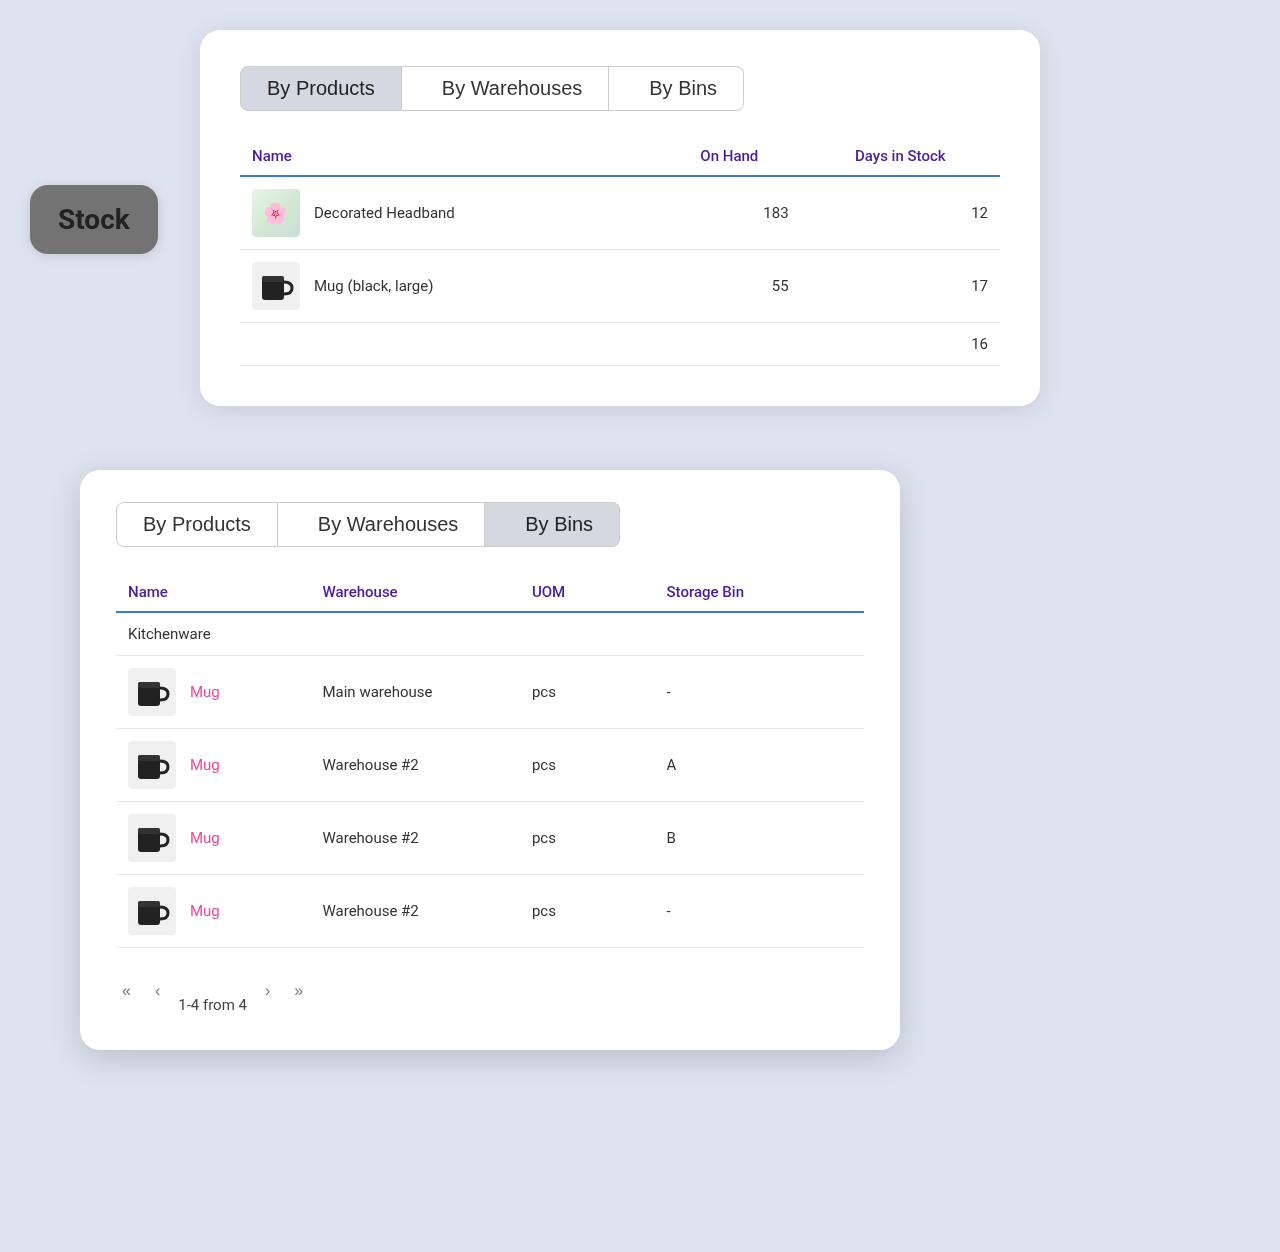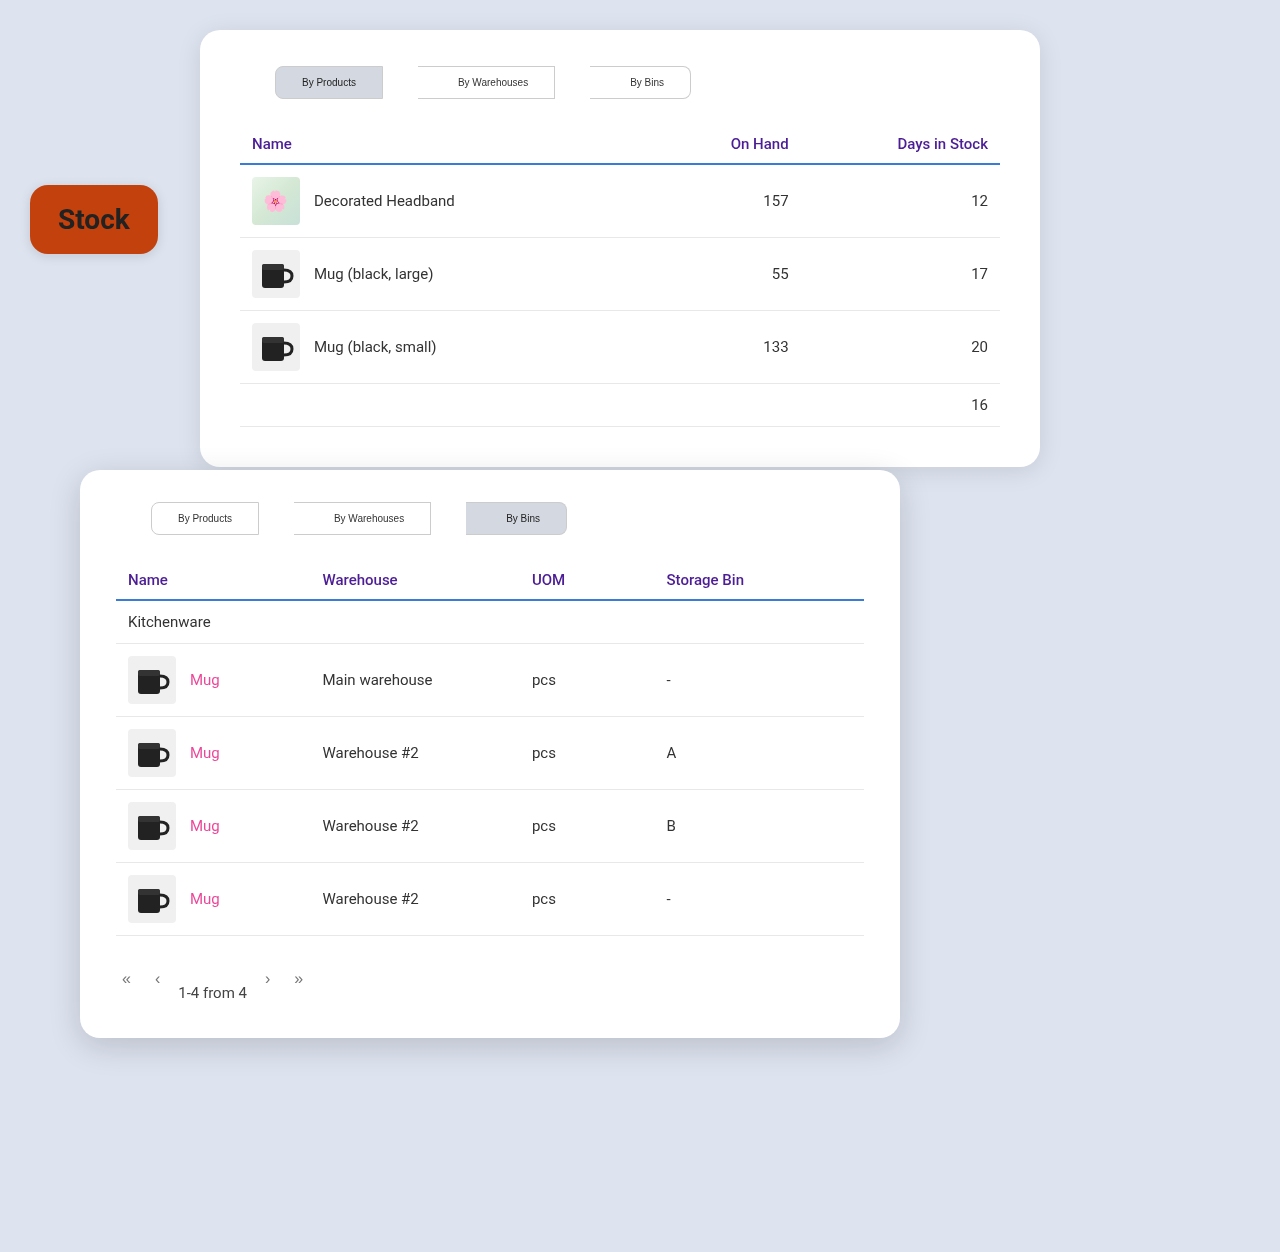--- a/index.html
+++ b/index.html
@@ -10,21 +10,21 @@
       height: 1252px;
       position: relative;
       overflow: hidden;
     }
 
     
     .stock-badge {
       position: absolute;
       left: 30px;
       top: 185px;
-      background: #c2410c;
+      background: #737373;
       border-radius: 18px;
       padding: 18px 28px;
       box-shadow: 0 2px 12px rgba(0,0,0,0.12);
       z-index: 10;
     }
     .stock-badge span {
       font-size: 28px;
       font-weight: 700;
       color: #222;
     }
@@ -58,26 +58,25 @@
     
     .tab-group {
       display: flex;
       gap: 0;
       margin-bottom: 28px;
     }
     .tab-btn {
       padding: 10px 26px;
       border: 1.5px solid #ccc;
       background: white;
-      font-size: 10px;
+      font-size: 20px;
       cursor: pointer;
       color: #333;
       border-radius: 0;
       outline: none;
-      margin-left: 35px;
     }
     .tab-btn:first-child {
       border-radius: 8px 0 0 8px;
     }
     .tab-btn:last-child {
       border-radius: 0 8px 8px 0;
     }
     .tab-btn + .tab-btn {
       border-left: none;
       padding-left: 40px;
@@ -95,21 +94,21 @@
     }
     .data-table th {
       color: #4c1d95;
       font-weight: 500;
       font-size: 15px;
       padding: 8px 12px 10px 12px;
       text-align: left;
       border-bottom: 2px solid #3a7bd5;
     }
     .data-table th.right {
-      text-align: right;
+      text-align: center;
     }
     .data-table td {
       padding: 12px 12px;
       font-size: 15px;
       color: #333;
       border-bottom: 1px solid #e8e8e8;
       vertical-align: middle;
     }
     .data-table td.right {
       text-align: right;
@@ -212,57 +211,41 @@
     </thead>
     <tbody>
 
       <tr>
         <td>
           <div class="name-cell">
             <div class="headband-img">🌸</div>
             <span>Decorated Headband</span>
           </div>
         </td>
-        <td class="right">157</td>
+        <td class="right">183</td>
         <td class="right">12</td>
       </tr>
 
       <tr>
         <td>
           <div class="name-cell">
             <div class="product-img">
               <svg class="mug-icon" viewBox="0 0 40 40" fill="none">
                 <rect x="6" y="10" width="22" height="24" rx="3" fill="#222"></rect>
                 <path d="M28 16 Q36 16 36 22 Q36 28 28 28" stroke="#222" stroke-width="3" fill="none"></path>
                 <rect x="6" y="10" width="22" height="6" rx="2" fill="#333"></rect>
               </svg>
             </div>
             <span>Mug (black, large)</span>
           </div>
         </td>
         <td class="right">55</td>
         <td class="right">17</td>
       </tr>
 
-      <tr>
-        <td>
-          <div class="name-cell">
-            <div class="product-img">
-              <svg class="mug-icon" viewBox="0 0 40 40" fill="none">
-                <rect x="6" y="10" width="22" height="24" rx="3" fill="#222"></rect>
-                <path d="M28 16 Q36 16 36 22 Q36 28 28 28" stroke="#222" stroke-width="3" fill="none"></path>
-                <rect x="6" y="10" width="22" height="6" rx="2" fill="#333"></rect>
-              </svg>
-            </div>
-            <span>Mug (black, small)</span>
-          </div>
-        </td>
-        <td class="right">133</td>
-        <td class="right">20</td>
-      </tr>
 
 
       <tr>
         <td></td>
         <td class="right"></td>
         <td class="right">16</td>
       </tr>
     </tbody>
   </table>
 </div>

